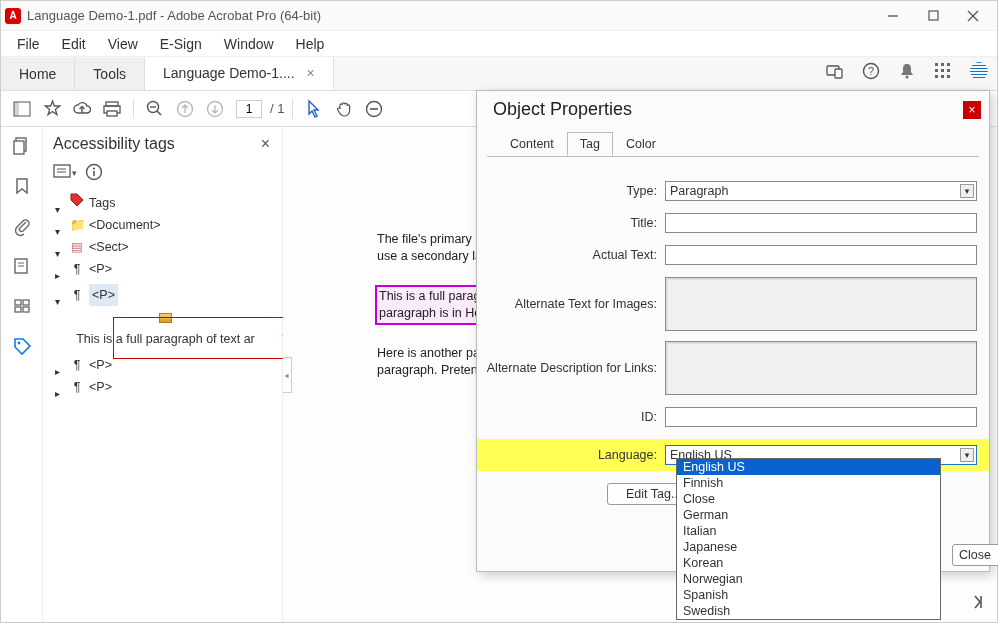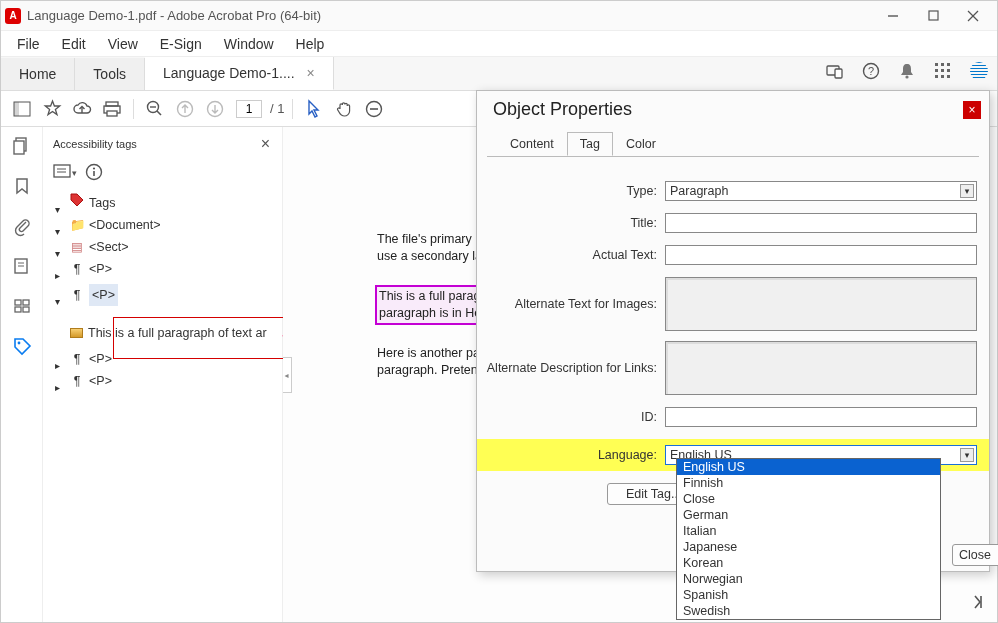--- a/index.html
+++ b/index.html
@@ -245,21 +245,21 @@
           <rect x="10" y="10" width="6" height="5" fill="none" stroke="#666" stroke-width="1.3"></rect>
         </svg></div>
     <div style="color:#0a7cf0;"><svg>
           <path d="M2 2 L10 2 L17 9 L9 17 L2 10 Z" fill="none" stroke="#0a7cf0" stroke-width="1.6"></path>
           <circle cx="6" cy="6" r="1.4" fill="#0a7cf0"></circle>
         </svg></div>
   </div>
 
   <div class="panel">
     <div class="panel-head">
-      <span style="font-size:11px;text-align:right;">Accessibility tags</span>
+      <span style="font-size:16px;text-align:right;">Accessibility tags</span>
       <span style="font-size:16px;color:#555;">×</span>
     </div>
     <div class="panel-sub">
       <span><svg width="22" height="16">
             <rect x="1" y="1" width="16" height="12" fill="none" stroke="#555" stroke-width="1.3"></rect>
             <line x1="4" y1="5" x2="13" y2="5" stroke="#555"></line>
             <line x1="4" y1="8" x2="13" y2="8" stroke="#555"></line>
             <path d="M19 5 L22 8 L19 5" fill="#555"></path>
             <text x="19" y="12" font-size="9" fill="#555">▾</text>
           </svg></span>
@@ -290,21 +290,21 @@
       <div class="row ind3">
           <span class="caret closed"></span>
           <span class="tagico">¶</span>
           <span>&lt;P&gt;</span>
         </div>
       <div class="row ind3" style="margin-top:4px;">
           <span class="caret open"></span>
           <span class="tagico">¶</span>
           <span style="background:#dfe8f5;padding:0 3px;">&lt;P&gt;</span>
         </div>
-      <div class="row ind4" style="margin-top:16px;">
+      <div class="row ind4" style="margin-top:2px;flex-direction:column;">
           <span style="width:10px;"></span>
           <span class="boxico"></span>
           <span>This is a full paragraph of text ar</span>
         </div>
       <div class="row ind3" style="margin-top:4px;">
           <span class="caret closed"></span>
           <span class="tagico">¶</span>
           <span>&lt;P&gt;</span>
         </div>
       <div class="row ind3">

